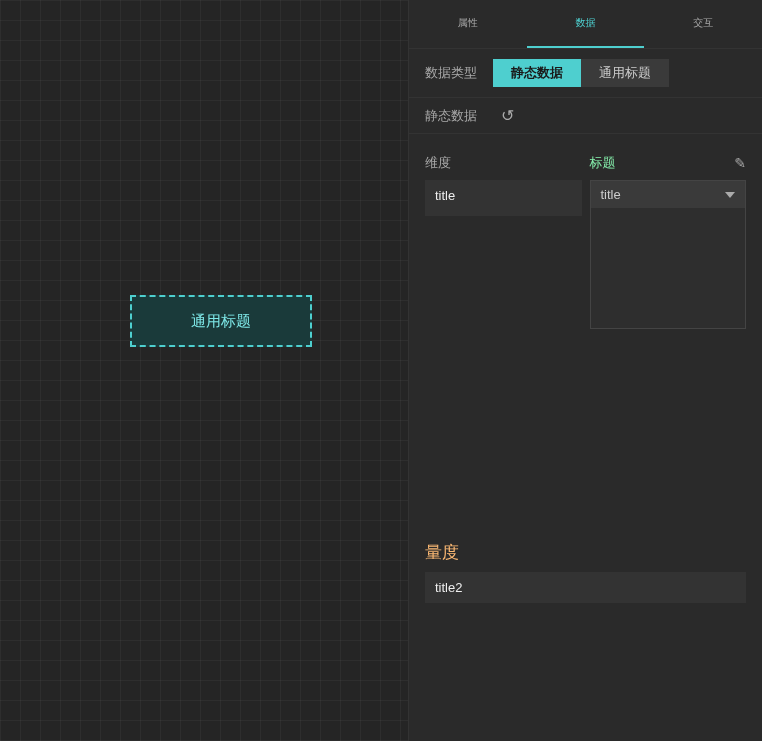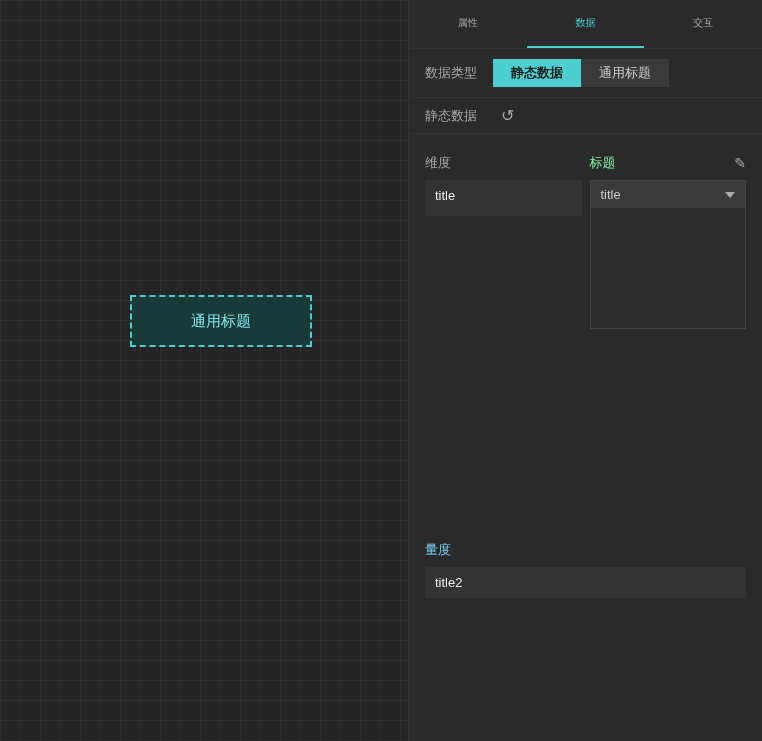--- a/index.html
+++ b/index.html
@@ -152,22 +152,22 @@
       border-right: 5px solid transparent;
       border-top: 6px solid #aaa;
     }
 
     
     .measure-section {
       padding: 12px 16px 0 16px;
     }
 
     .measure-header {
-      color: #7dd3fc;
-      font-size: 13px;
+      color: #fdba74;
+      font-size: 17px;
       margin-bottom: 8px;
     }
 
     .measure-item {
       padding: 8px 10px;
       background: #333;
       color: #eee;
       font-size: 13px;
       margin-bottom: 2px;
       cursor: pointer;

